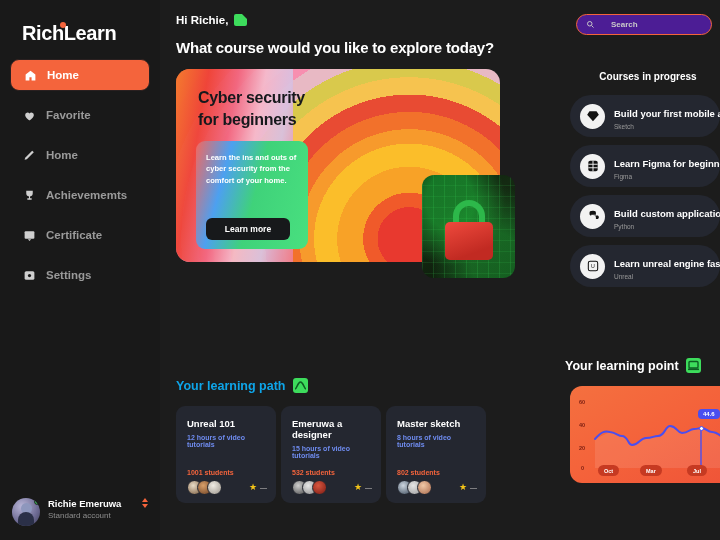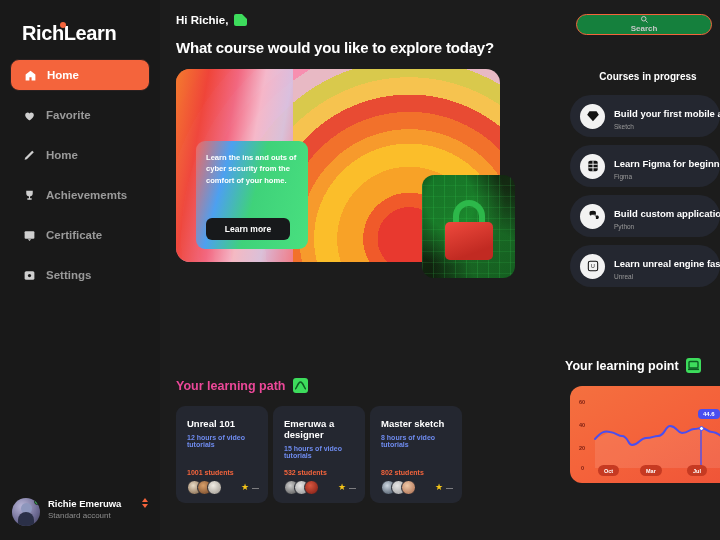--- a/index.html
+++ b/index.html
@@ -137,48 +137,48 @@
   }
   .lock-keys {
     position: absolute; inset: 0;
     background-image:
       linear-gradient(90deg, rgba(60,220,90,0.18) 1px, transparent 1px),
       linear-gradient(0deg, rgba(60,220,90,0.12) 1px, transparent 1px);
     background-size: 11px 11px;
   }
 
   
-  .sec-title { font-size: 12.5px; font-weight: 700; color: #ec4899; display: flex; align-items: center; gap: 7px; }
+  .sec-title { font-size: 12.5px; font-weight: 700; color: #0ea5e9; display: flex; align-items: center; gap: 7px; }
   .emoji-badge {
     width: 15px; height: 15px; border-radius: 3px; background: #3ddc5c; position: relative;
   }
   .emoji-badge svg { position: absolute; inset: 0; width: 15px; height: 15px; }
   .path-wrap { position: absolute; left: 16px; top: 378px; }
   .cards { display: flex; gap: 5px; margin-top: 13px; }
   .course-card {
-    width: 92px; height: 97px; border-radius: 9px; background: #242730;
+    width: 100px; height: 97px; border-radius: 9px; background: #242730;
     padding: 12px 11px 10px 11px; position: relative; cursor: pointer;
   }
   .cc-title { font-size: 9.5px; font-weight: 700; color: #ffffff; }
   .cc-sub { font-size: 7px; font-weight: 700; color: #6f8cf0; margin-top: 5px; }
   .cc-students { position: absolute; left: 11px; bottom: 27px; font-size: 7px; font-weight: 700; color: #f4643c; }
   .cc-foot { position: absolute; left: 11px; right: 9px; bottom: 8px; display: flex; align-items: center; justify-content: space-between; }
   .stack { display: flex; }
   .stack i { display: block; width: 15px; height: 15px; border-radius: 50%; border: 1.5px solid #242730; margin-left: -5px; }
   .stack i:first-child { margin-left: 0; }
   .rating { display: flex; align-items: center; gap: 3px; }
   .star { color: #f5c518; font-size: 9px; line-height: 1; }
   .rating-val { font-size: 7px; font-weight: 700; color: #9a9a9a; }
 
   
   .rail { position: absolute; right: 0; top: 0; width: 160px; height: 540px; padding-top: 14px; }
   .search {
     margin-left: 16px; width: 136px; height: 21px; border-radius: 11px;
-    border: 1.3px solid #f4643c; background: #15803d;
-    display: flex; align-items: center; gap: 0; padding: 0 9px; cursor: text; flex-direction: column;
+    border: 1.3px solid #f4643c; background: #4c1d95;
+    display: flex; align-items: center; gap: 16px; padding: 0 9px; cursor: text;
   }
   .search svg { width: 9px; height: 9px; flex: 0 0 9px; }
   .search-ph { font-size: 8px; font-weight: 700; color: #c9c9c9; }
   .rail-title { margin: 36px 0 0 16px; font-size: 10px; font-weight: 700; color: #ffffff; text-align: center; }
   .prog-list { margin-top: 13px; display: flex; flex-direction: column; gap: 8px; }
   .prog-item {
     margin-left: 10px; height: 42px; border-radius: 21px; background: #242730;
     display: flex; align-items: center; gap: 9px; padding: 0 10px; cursor: pointer; overflow: hidden;
   }
   .prog-ico {
@@ -291,20 +291,24 @@
 
   <main class="main">
     <div class="greet">
       <span>Hi Richie,</span>
       <span class="flag-badge"></span>
     </div>
     <div class="headline">What course would you like to explore today?</div>
 
     <section class="hero">
       <div class="hero-art"></div>
+      <div class="hero-title">
+        <div>Cyber security</div>
+        <div>for beginners</div>
+      </div>
       <div class="hero-card">
         <div class="hero-card-text">Learn the ins and outs of cyber security from the comfort of your home.</div>
         <div class="learn-more">Learn more</div>
       </div>
       <div class="lock-photo">
         <div class="lock-keys"></div>
         <div class="lock-shackle"></div>
         <div class="lock-body"></div>
       </div>
     </section>

